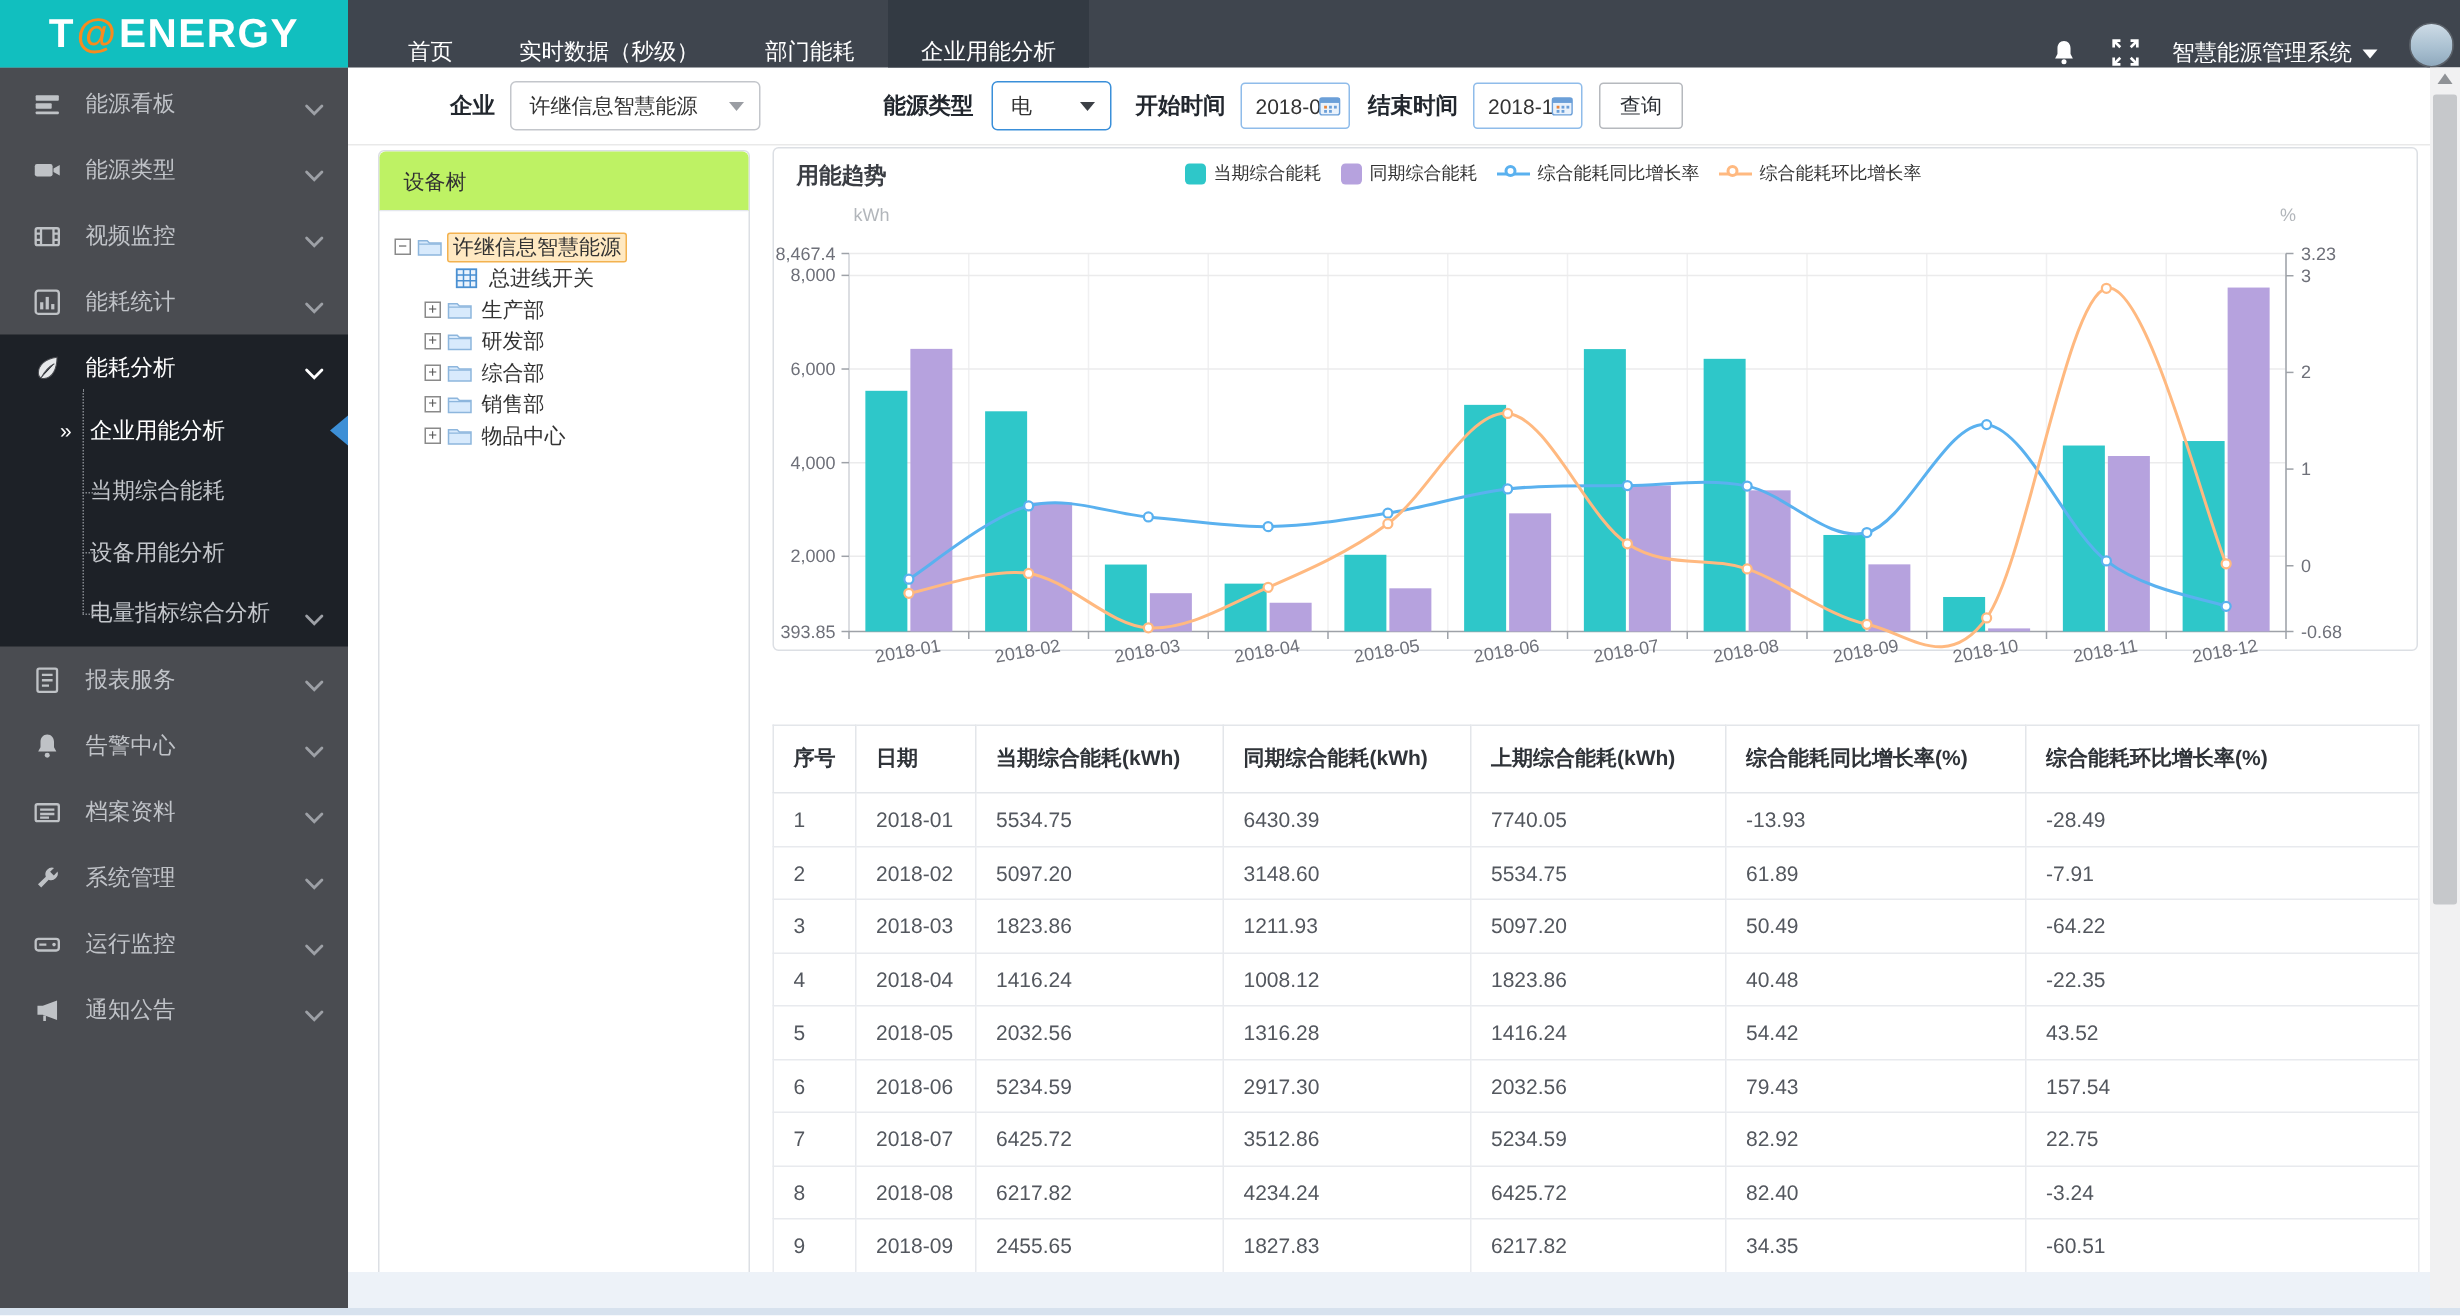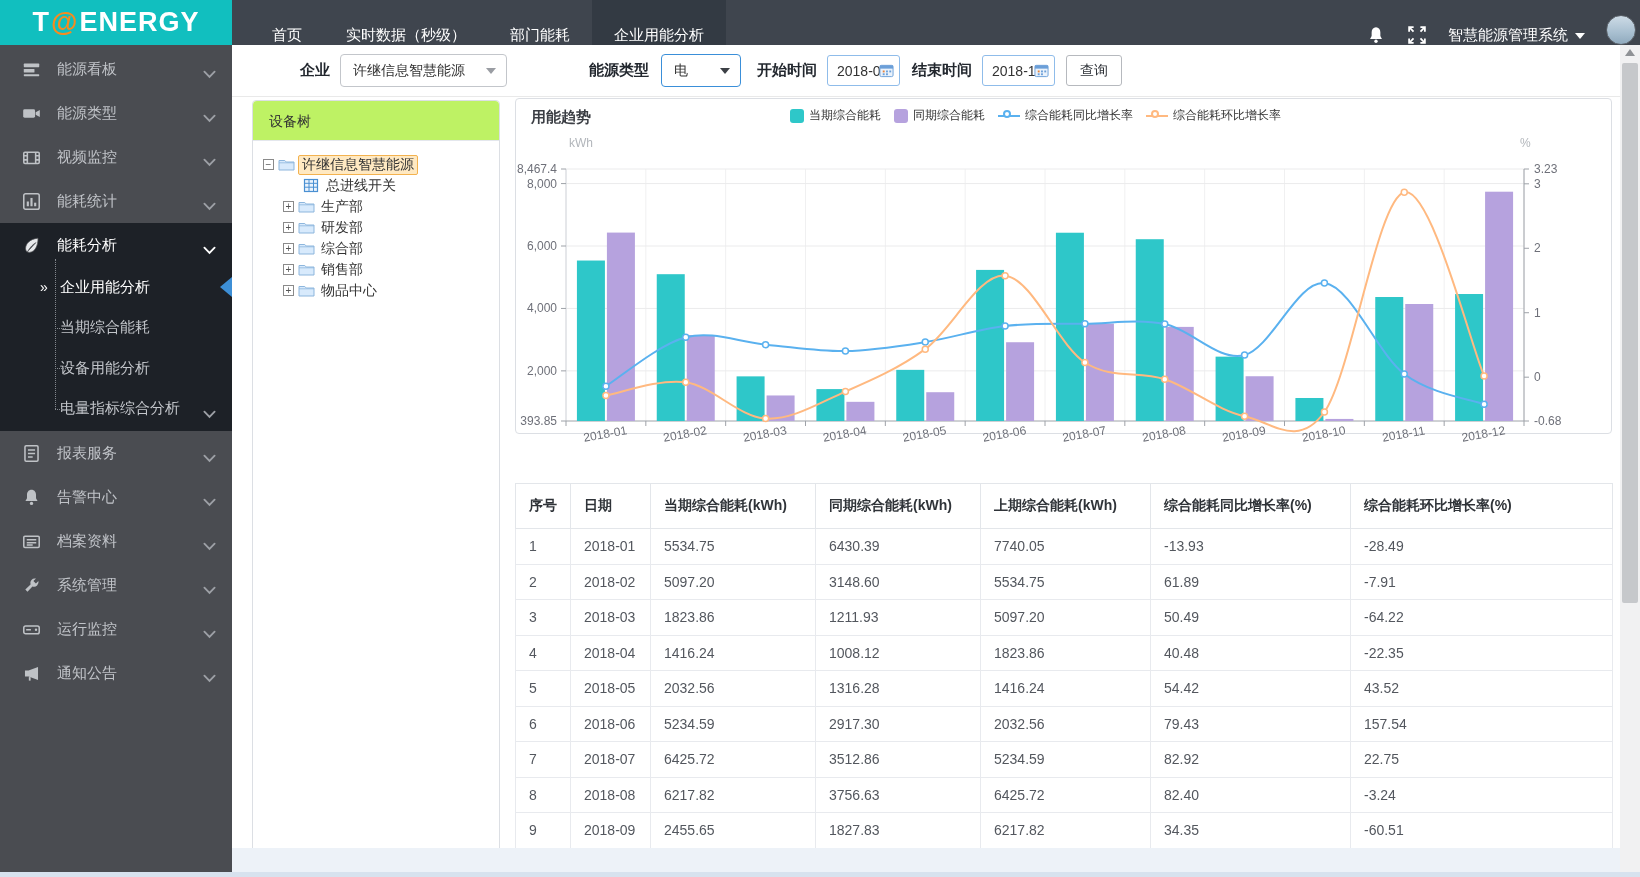--- a/index.html
+++ b/index.html
@@ -641,21 +641,21 @@
               <td>6425.72</td>
               <td>3512.86</td>
               <td>5234.59</td>
               <td>82.92</td>
               <td>22.75</td>
             </tr>
             <tr>
               <td>8</td>
               <td>2018-08</td>
               <td>6217.82</td>
-              <td>3756.63</td>
+              <td>4234.24</td>
               <td>6425.72</td>
               <td>82.40</td>
               <td>-3.24</td>
             </tr>
             <tr>
               <td>9</td>
               <td>2018-09</td>
               <td>2455.65</td>
               <td>1827.83</td>
               <td>6217.82</td>

